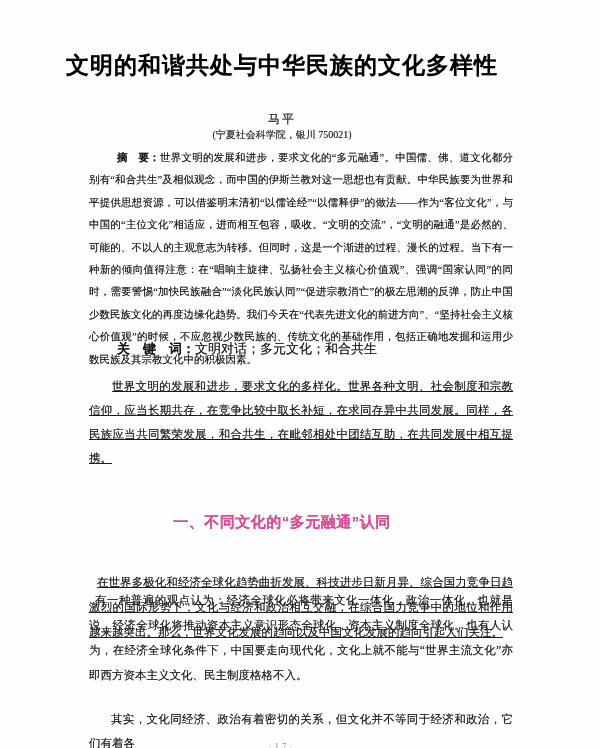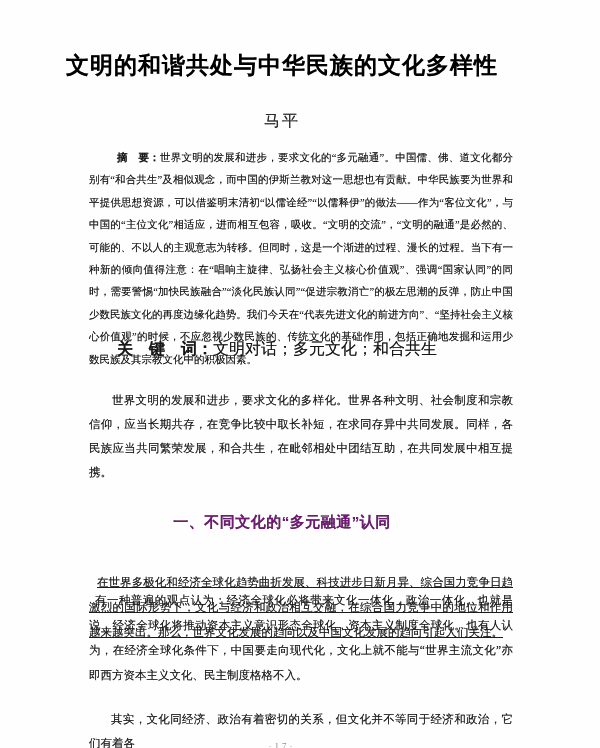--- a/index.html
+++ b/index.html
@@ -20,21 +20,21 @@
   .title {
     top: 50px;
     font-family: "Liberation Sans", sans-serif;
     font-weight: 900;
     font-size: 23px;
     letter-spacing: 1px;
     color: #000;
   }
   .author {
     top: 111px;
-    font-size: 16px;
+    font-size: 12px;
     color: #2a2a2a;
     letter-spacing: 2px;
   }
   .affiliation {
     top: 128px;
     font-size: 10px;
     color: #2a2a2a;
   }
   .abstract {
     top: 146px;
@@ -42,39 +42,39 @@
     line-height: 22.4px;
     text-align: justify;
   }
   .label-bold {
     font-weight: 700;
     font-family: "Liberation Sans", sans-serif;
     padding-left: 28px;
   }
   .keywords {
     top: 338px;
-    font-size: 16px;
+    font-size: 13px;
     line-height: 22px;
     text-align: left;
   }
   .bodytext {
     font-size: 11.5px;
     line-height: 24px;
     text-align: justify;
     color: #1b1b1b;
   }
-  .p1 { top: 388px; text-indent: 23px; }
+  .p1 { top: 374px; text-indent: 23px; text-decoration: underline; }
   .p2 { top: 444px; text-indent: 5px; }
   .section-heading {
     top: 513px;
     font-family: "Liberation Sans", sans-serif;
     font-weight: 700;
     font-size: 15px;
     letter-spacing: 0.5px;
-    color: #701a75;
+    color: #ec4899;
   }
   .p3 { top: 570px; line-height: 25px; text-indent: 8px; text-decoration: underline; }
   .p4 { top: 588px; line-height: 25px; text-indent: 6px; }
   .p5 { top: 707px; text-indent: 22px; }
   .pagenum {
     top: 741px; 
     font-size: 9px;
     color: #8d8d8d;
     letter-spacing: 3px;
     text-shadow: none;
@@ -82,20 +82,21 @@
 </style>
 </head>
 <body>
 
 <div class="page">
 
   <h1 class="abs centered title">文明的和谐共处与中华民族的文化多样性</h1>
 
   <div class="abs centered author">马平</div>
 
+  <div class="abs centered affiliation">(宁夏社会科学院，银川 750021)</div>
 
   <p class="abs col abstract">
     <span class="label-bold">摘　要：</span><span>世界文明的发展和进步，要求文化的“多元融通”。中国儒、佛、道文化都分别有“和合共生”及相似观念，而中国的伊斯兰教对这一思想也有贡献。中华民族要为世界和平提供思想资源，可以借鉴明末清初“以儒诠经”“以儒释伊”的做法——作为“客位文化”，与中国的“主位文化”相适应，进而相互包容，吸收。“文明的交流”，“文明的融通”是必然的、可能的、不以人的主观意志为转移。但同时，这是一个渐进的过程、漫长的过程。当下有一种新的倾向值得注意：在“唱响主旋律、弘扬社会主义核心价值观”、强调“国家认同”的同时，需要警惕“加快民族融合”“淡化民族认同”“促进宗教消亡”的极左思潮的反弹，防止中国少数民族文化的再度边缘化趋势。我们今天在“代表先进文化的前进方向”、“坚持社会主义核心价值观”的时候，不应忽视少数民族的、传统文化的基础作用，包括正确地发掘和运用少数民族及其宗教文化中的积极因素。</span>
   </p>
 
   <p class="abs col keywords">
     <span class="label-bold">关　键　词：</span><span>文明对话；多元文化；和合共生</span>
   </p>
 
   <p class="abs col bodytext p1">世界文明的发展和进步，要求文化的多样化。世界各种文明、社会制度和宗教信仰，应当长期共存，在竞争比较中取长补短，在求同存异中共同发展。同样，各民族应当共同繁荣发展，和合共生，在毗邻相处中团结互助，在共同发展中相互提携。</p>

